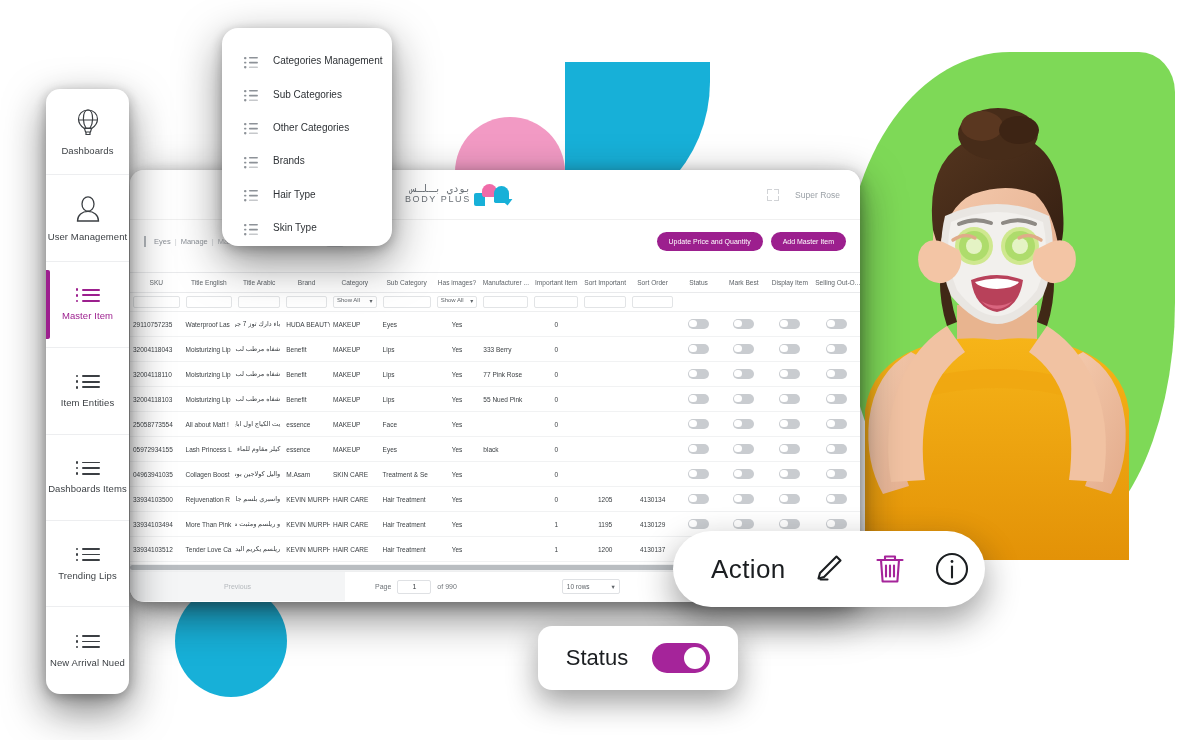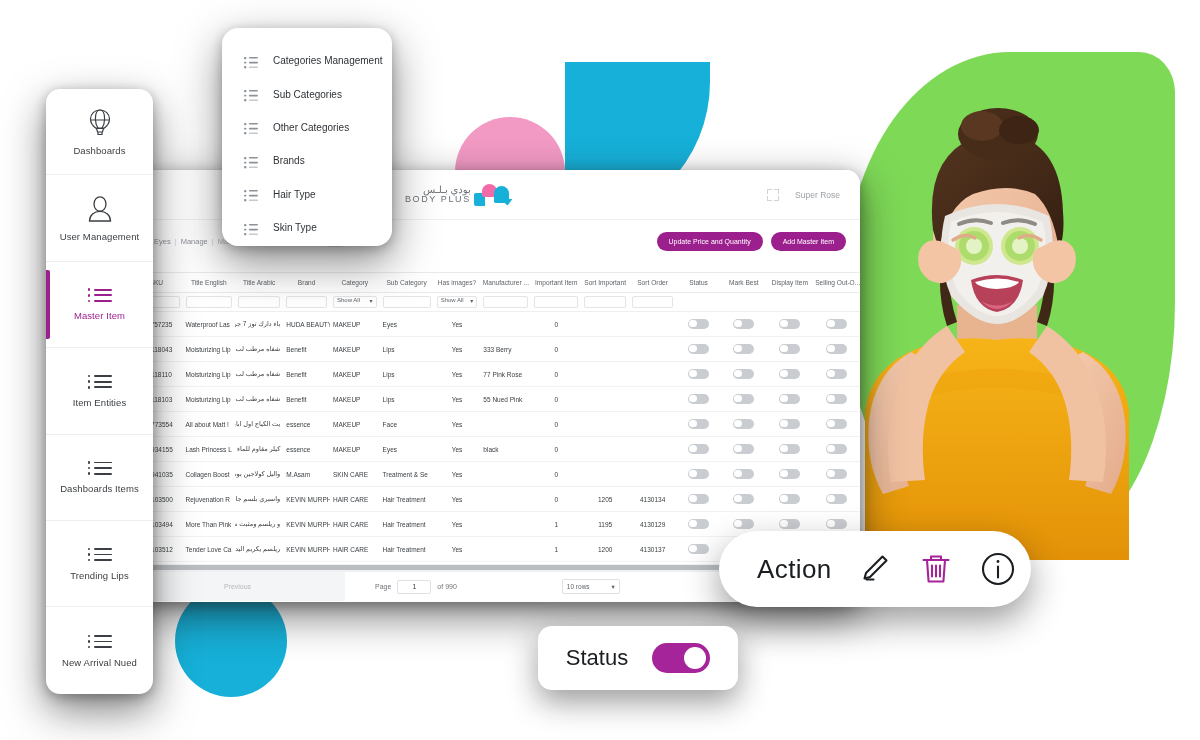--- a/index.html
+++ b/index.html
@@ -39,21 +39,21 @@
     box-shadow: 0 14px 42px rgba(20,20,20,.55), 0 4px 14px rgba(20,20,20,.35);
     overflow: hidden;
   }
   
   .topbar {
     height: 50px; background: #fff; display:flex; align-items:center;
     border-bottom: 1px solid #f0f0f0; padding: 0 20px;
   }
   .logo-wrap { display:flex; align-items:center; margin-left: 255px; }
   .logo-text { display:flex; flex-direction:column; align-items:flex-end; line-height:1.05; }
-  .logo-ar { font-size: 10px; color:#6b7177; letter-spacing:.5px; }
+  .logo-ar { font-size: 10px; color:#6b7177; letter-spacing:.5px;font-family:Liberation Mono, monospace; }
   .logo-en { font-size: 9px; color:#6b7177; letter-spacing:1.6px; }
   .logo-mark { position:relative; width:38px; height:22px; margin-left:3px; }
   .lm-blue1 { position:absolute; left:0; top:9px; width:11px; height:13px; background:#17b0d8; border-radius:2px 0 0 2px; }
   .lm-pink { position:absolute; left:8px; top:0; width:15px; height:13px; background:#f06ba8; border-radius:8px 8px 3px 3px; }
   .lm-blue2 { position:absolute; left:20px; top:2px; width:15px; height:17px; background:#17b0d8; border-radius:9px 9px 2px 2px; }
   .lm-tail { position:absolute; left:26px; top:15px; width:13px; height:7px; background:#17b0d8;
              clip-path: polygon(0 0,100% 0,60% 100%); }
   .topbar-right { margin-left:auto; display:flex; align-items:center; gap:16px; }
   .expand-icon { width:12px; height:12px; position:relative; opacity:.45; }
   .expand-icon i { position:absolute; width:5px; height:5px; border-color:#9aa0a6; border-style:solid; border-width:0; }
@@ -142,21 +142,21 @@
   }
   .pg-rows {
     margin-left:105px; width:58px; height:15px; border:1px solid #dfe1e4; border-radius:2px;
     font-size:6.5px; color:#5f6469; display:flex; align-items:center;
     justify-content:space-between; padding:0 4px; background:#fff;
   }
   .pg-tail { margin-left:auto; width:100px; height:100%; background:#f4f5f6; }
 
   
   #leftnav {
-    position:absolute; left:46px; top:89px; width:107px; height:605px;
+    position:absolute; left:46px; top:89px; width:83px; height:605px;
     background:#fff; border-radius:14px;
     box-shadow: 0 16px 40px rgba(20,20,20,.55), 0 3px 12px rgba(20,20,20,.3);
     overflow:hidden;
   }
   .nav-item {
     height:86.4px; display:flex; flex-direction:column; align-items:center;
     justify-content:center; gap:7px; border-bottom:1px solid #edeef0;
     position:relative; cursor:pointer;
   }
   .nav-item:last-child { border-bottom:none; }
@@ -185,21 +185,21 @@
   .menu-item {
     height:33.4px; display:flex; align-items:center; gap:12px; padding-left:22px;
     cursor:pointer;
   }
   .menu-label { font-size:10px; color:#2e3236; }
   .ico-list.sm { width:17px; height:12px; transform:scale(.82); transform-origin:left center; }
   .ico-list.sm .dot, .ico-list.sm .ln { background:#8d9298; }
 
   
   #actioncard {
-    position:absolute; left:719px; top:531px; width:312px; height:76px;
+    position:absolute; left:673px; top:531px; width:312px; height:76px;
     background:#fff; border-radius:38px;
     box-shadow: 0 14px 34px rgba(20,20,20,.42);
     display:flex; align-items:center; gap:22px; padding-left:38px;
   }
   #actioncard .title { font-size:26px; color:#1b1e21; letter-spacing:.4px; }
 
   
   #statuscard {
     position:absolute; left:538px; top:626px; width:200px; height:64px;
     background:#fff; border-radius:14px;

